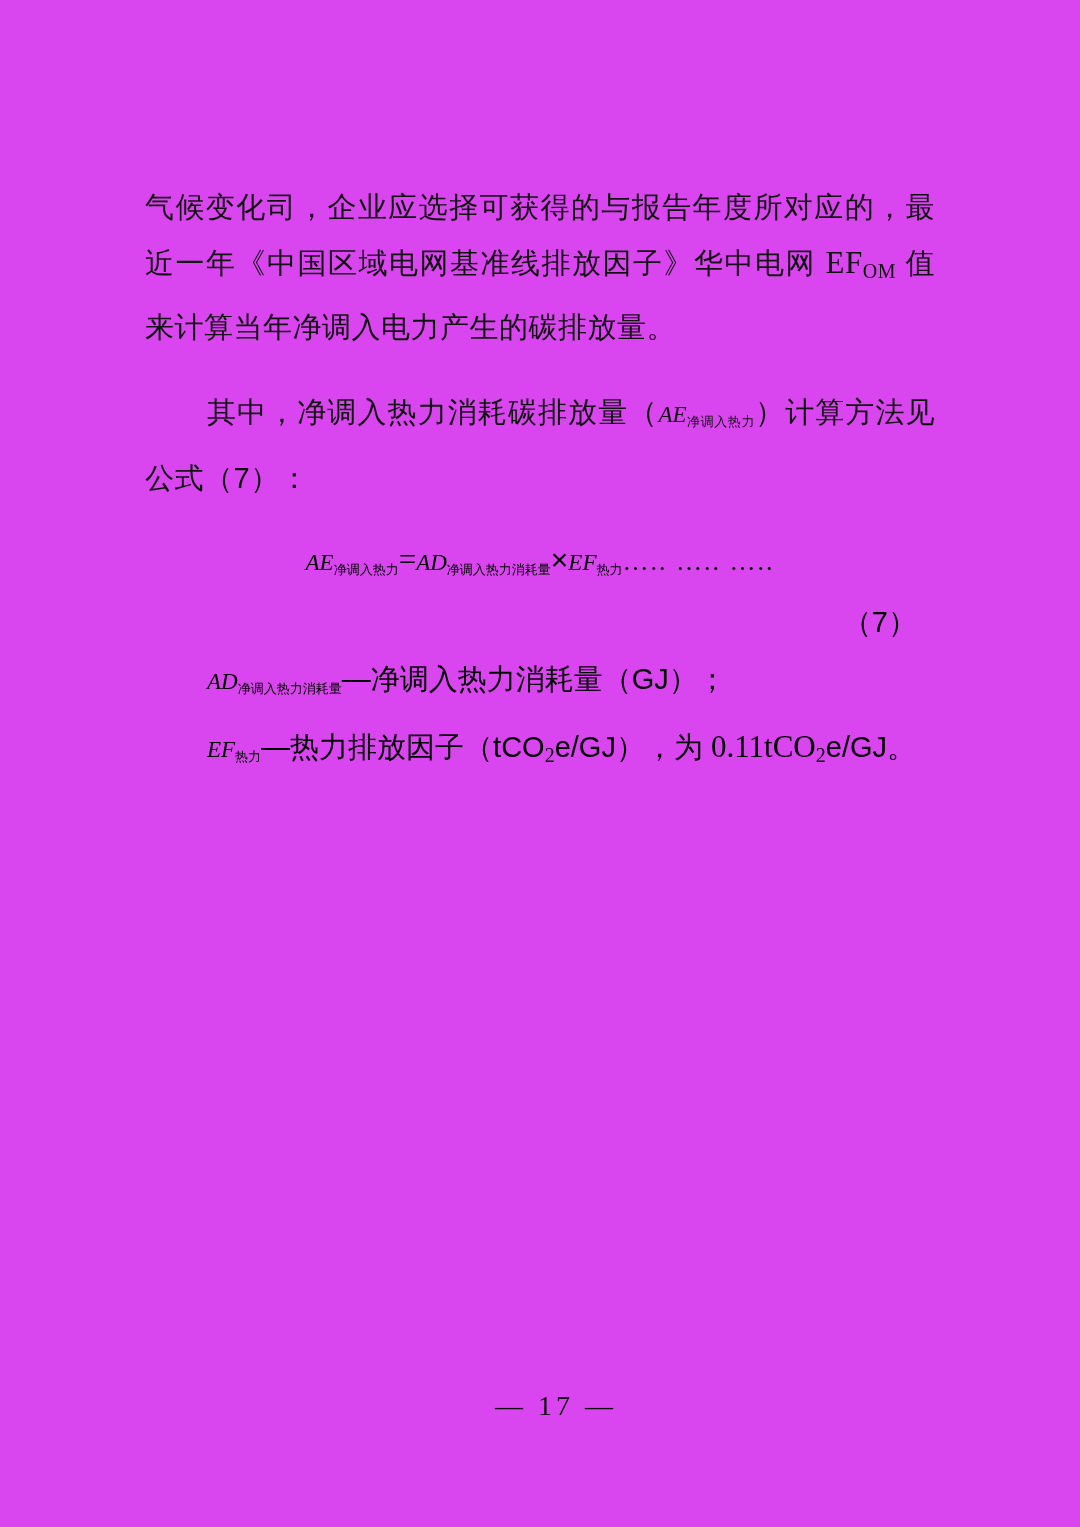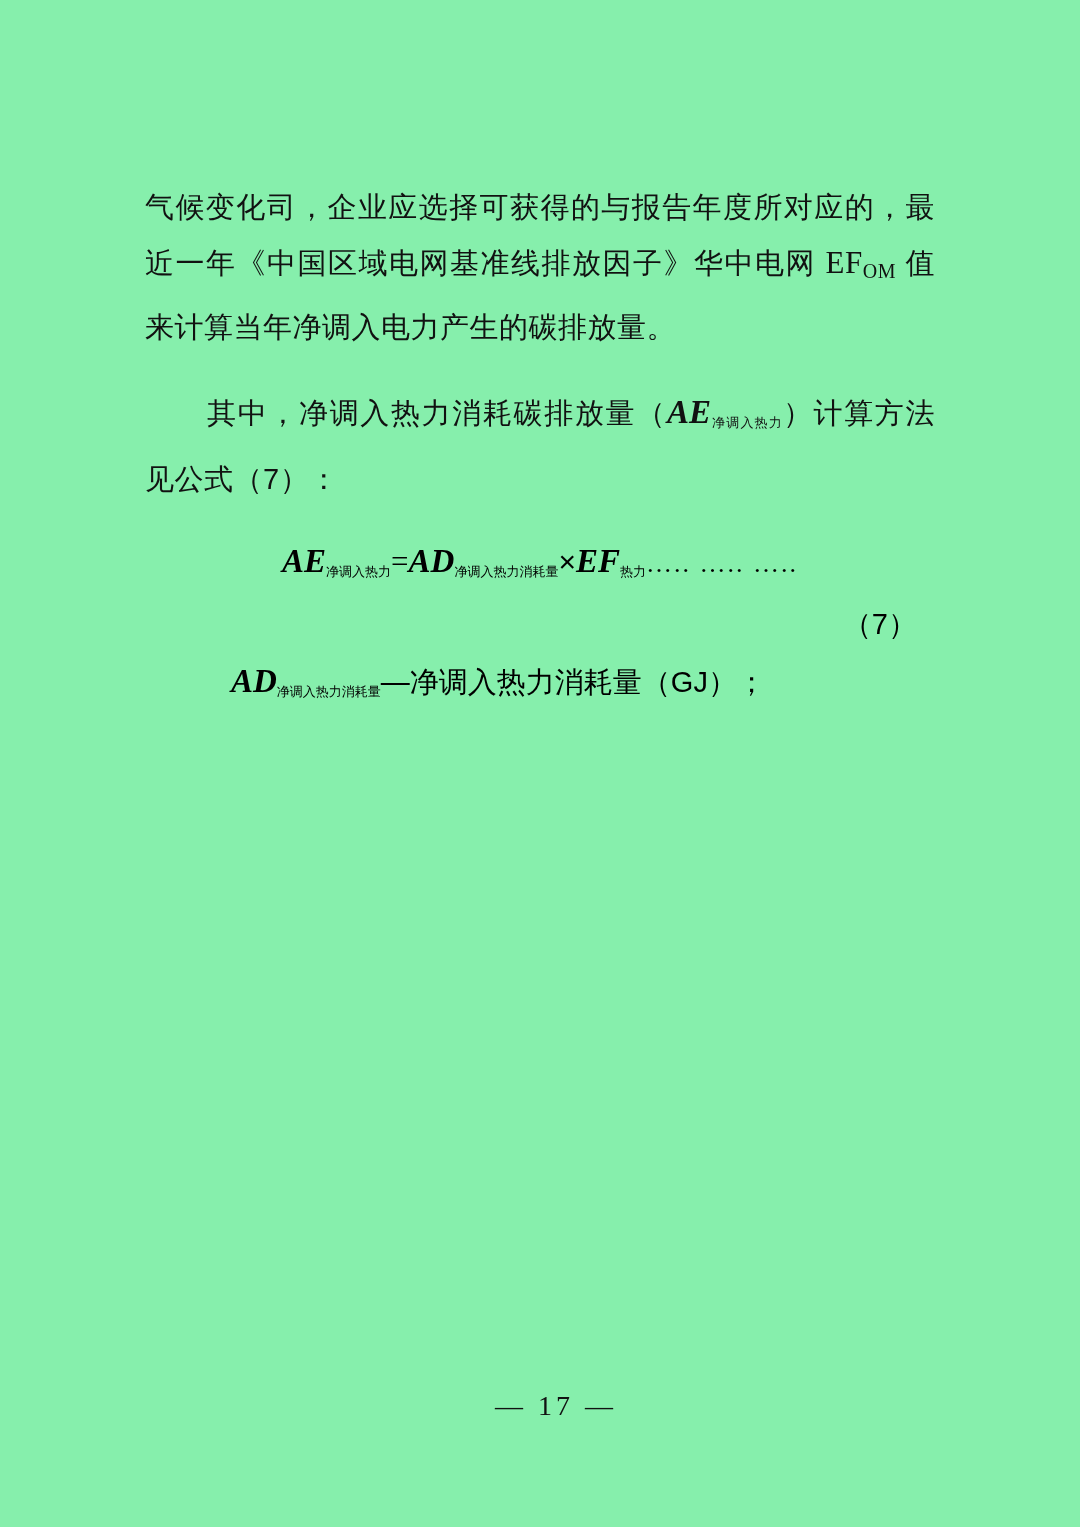--- a/index.html
+++ b/index.html
@@ -13,44 +13,43 @@
     position: relative;
     font-family: "Liberation Sans", sans-serif;
     color: #000000;
     overflow: hidden;
   }
   .page {
     position: absolute;
     left: 0; top: 0;
     width: 1080px;
     height: 1527px;
-    background: #86efac;
+    background: #d946ef;
   }
   .content {
     position: absolute;
     left: 145px;
     top: 150px;
     width: 790px;
   }
   .para {
     font-size: 29px;
     line-height: 56px;
     letter-spacing: 0.5px;
     color: #111;
     text-align: justify;
   }
   .indent {
     text-indent: 62px;
   }
   .mi {
     font-family: "Liberation Serif", serif;
     font-style: italic;
-    font-size: 33px;
+    font-size: 23px;
     letter-spacing: 0;
-    font-weight: bold;
   }
   .mr {
     font-family: "Liberation Serif", serif;
     font-style: normal;
     font-size: 31px;
   }
   .sub {
     font-size: 13px;
     vertical-align: -0.28em;
     letter-spacing: 0;
@@ -76,21 +75,20 @@
   .eqnum {
     text-align: right;
     font-size: 29px;
     line-height: 56px;
     padding-right: 18px;
   }
   .defline {
     font-size: 29px;
     line-height: 58px;
     text-indent: 62px;
-    margin-left: 24px;
   }
   .footer {
     position: absolute;
     left: 16px;
     top: 1390px;
     width: 1080px;
     text-align: center;
     font-family: "Liberation Serif", serif;
     font-size: 28px;
     letter-spacing: 4px;
@@ -108,18 +106,19 @@
 
     <p class="para indent"><span>其中，净调入热力消耗碳排放量（</span><span class="mi">AE</span><span class="sub">净调入热力</span><span>）计算方法见公式（7）：</span></p>
 
     <div class="formula"><span class="mi">AE</span><span class="sub">净调入热力</span><span class="mr">=</span><span class="mi">AD</span><span class="sub">净调入热力消耗量</span><span>×</span><span class="mi">EF</span><span class="sub">热力</span><span class="dots">….. ….. …..</span></div>
 
     <div class="eqnum">（7）</div>
 
 
     <div class="defline"><span class="mi">AD</span><span class="sub">净调入热力消耗量</span><span>—净调入热力消耗量（GJ）；</span></div>
 
+    <div class="defline"><span class="mi">EF</span><span class="sub">热力</span><span>—热力排放因子（tCO</span><span class="subsm">2</span><span>e/GJ），为 </span><span class="mr">0.11tCO</span><span class="subsm">2</span><span>e/GJ。</span></div>
 
   </div>
 
   <div class="footer">— 17 —</div>
 
 </div>
 
 </body></html>

